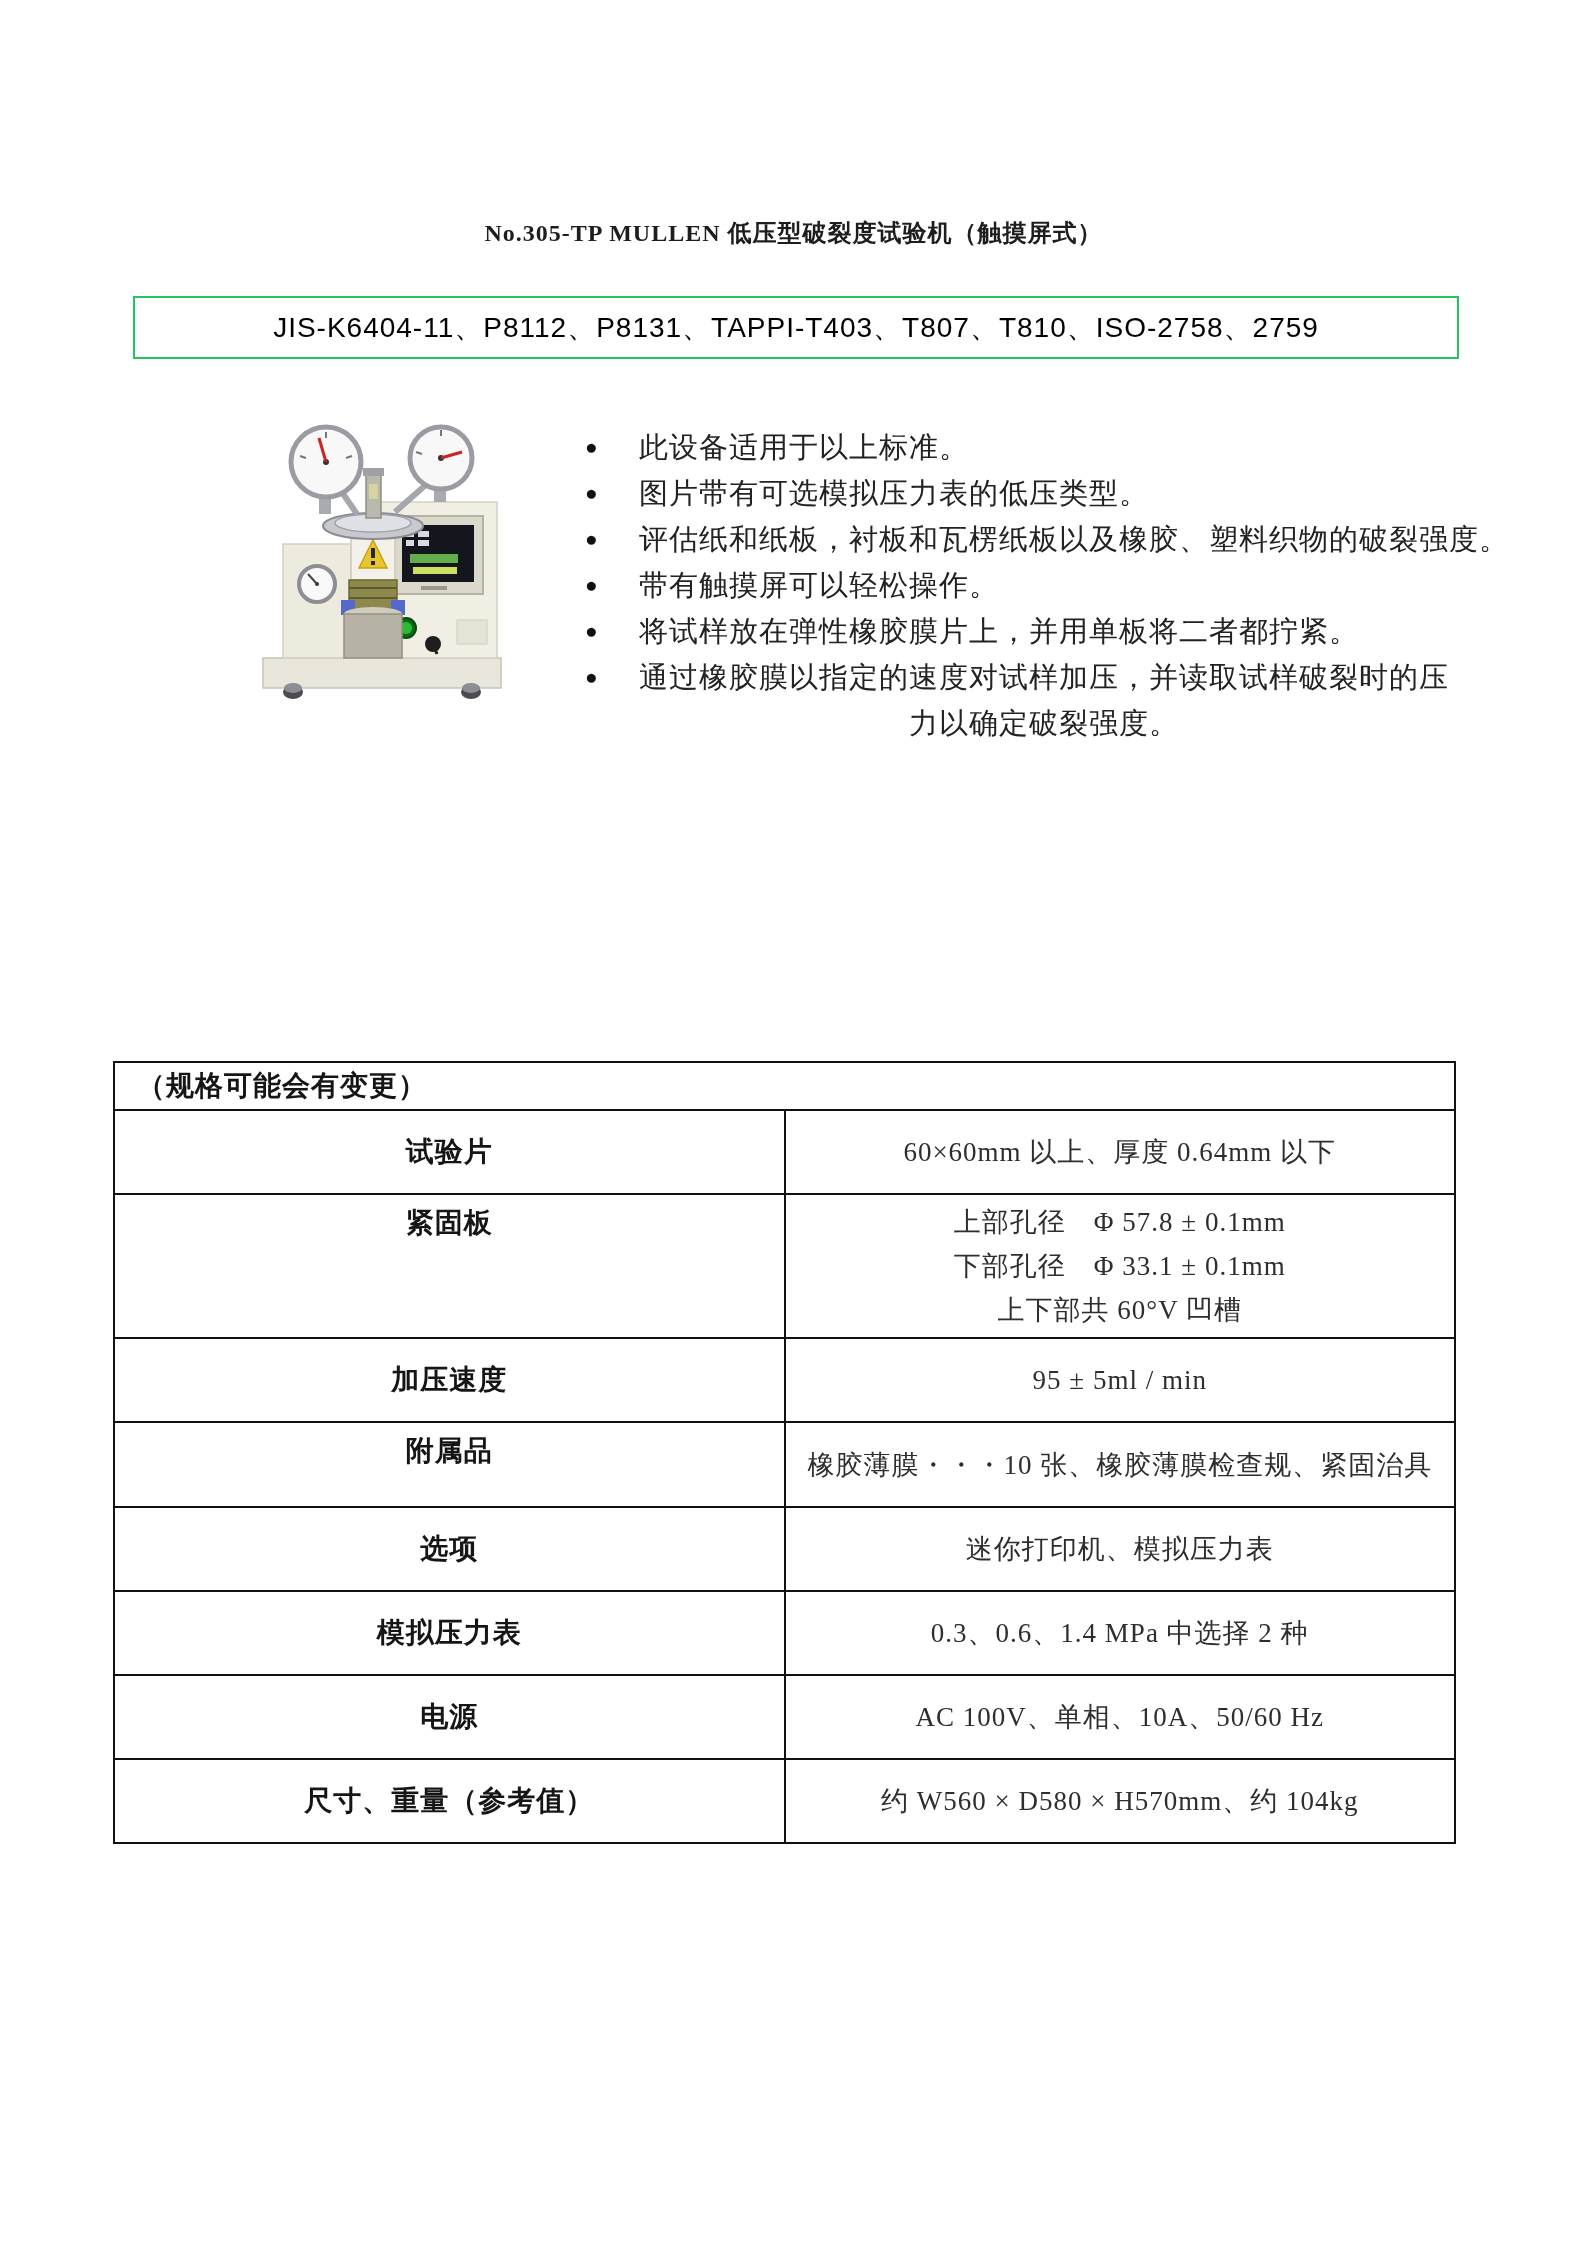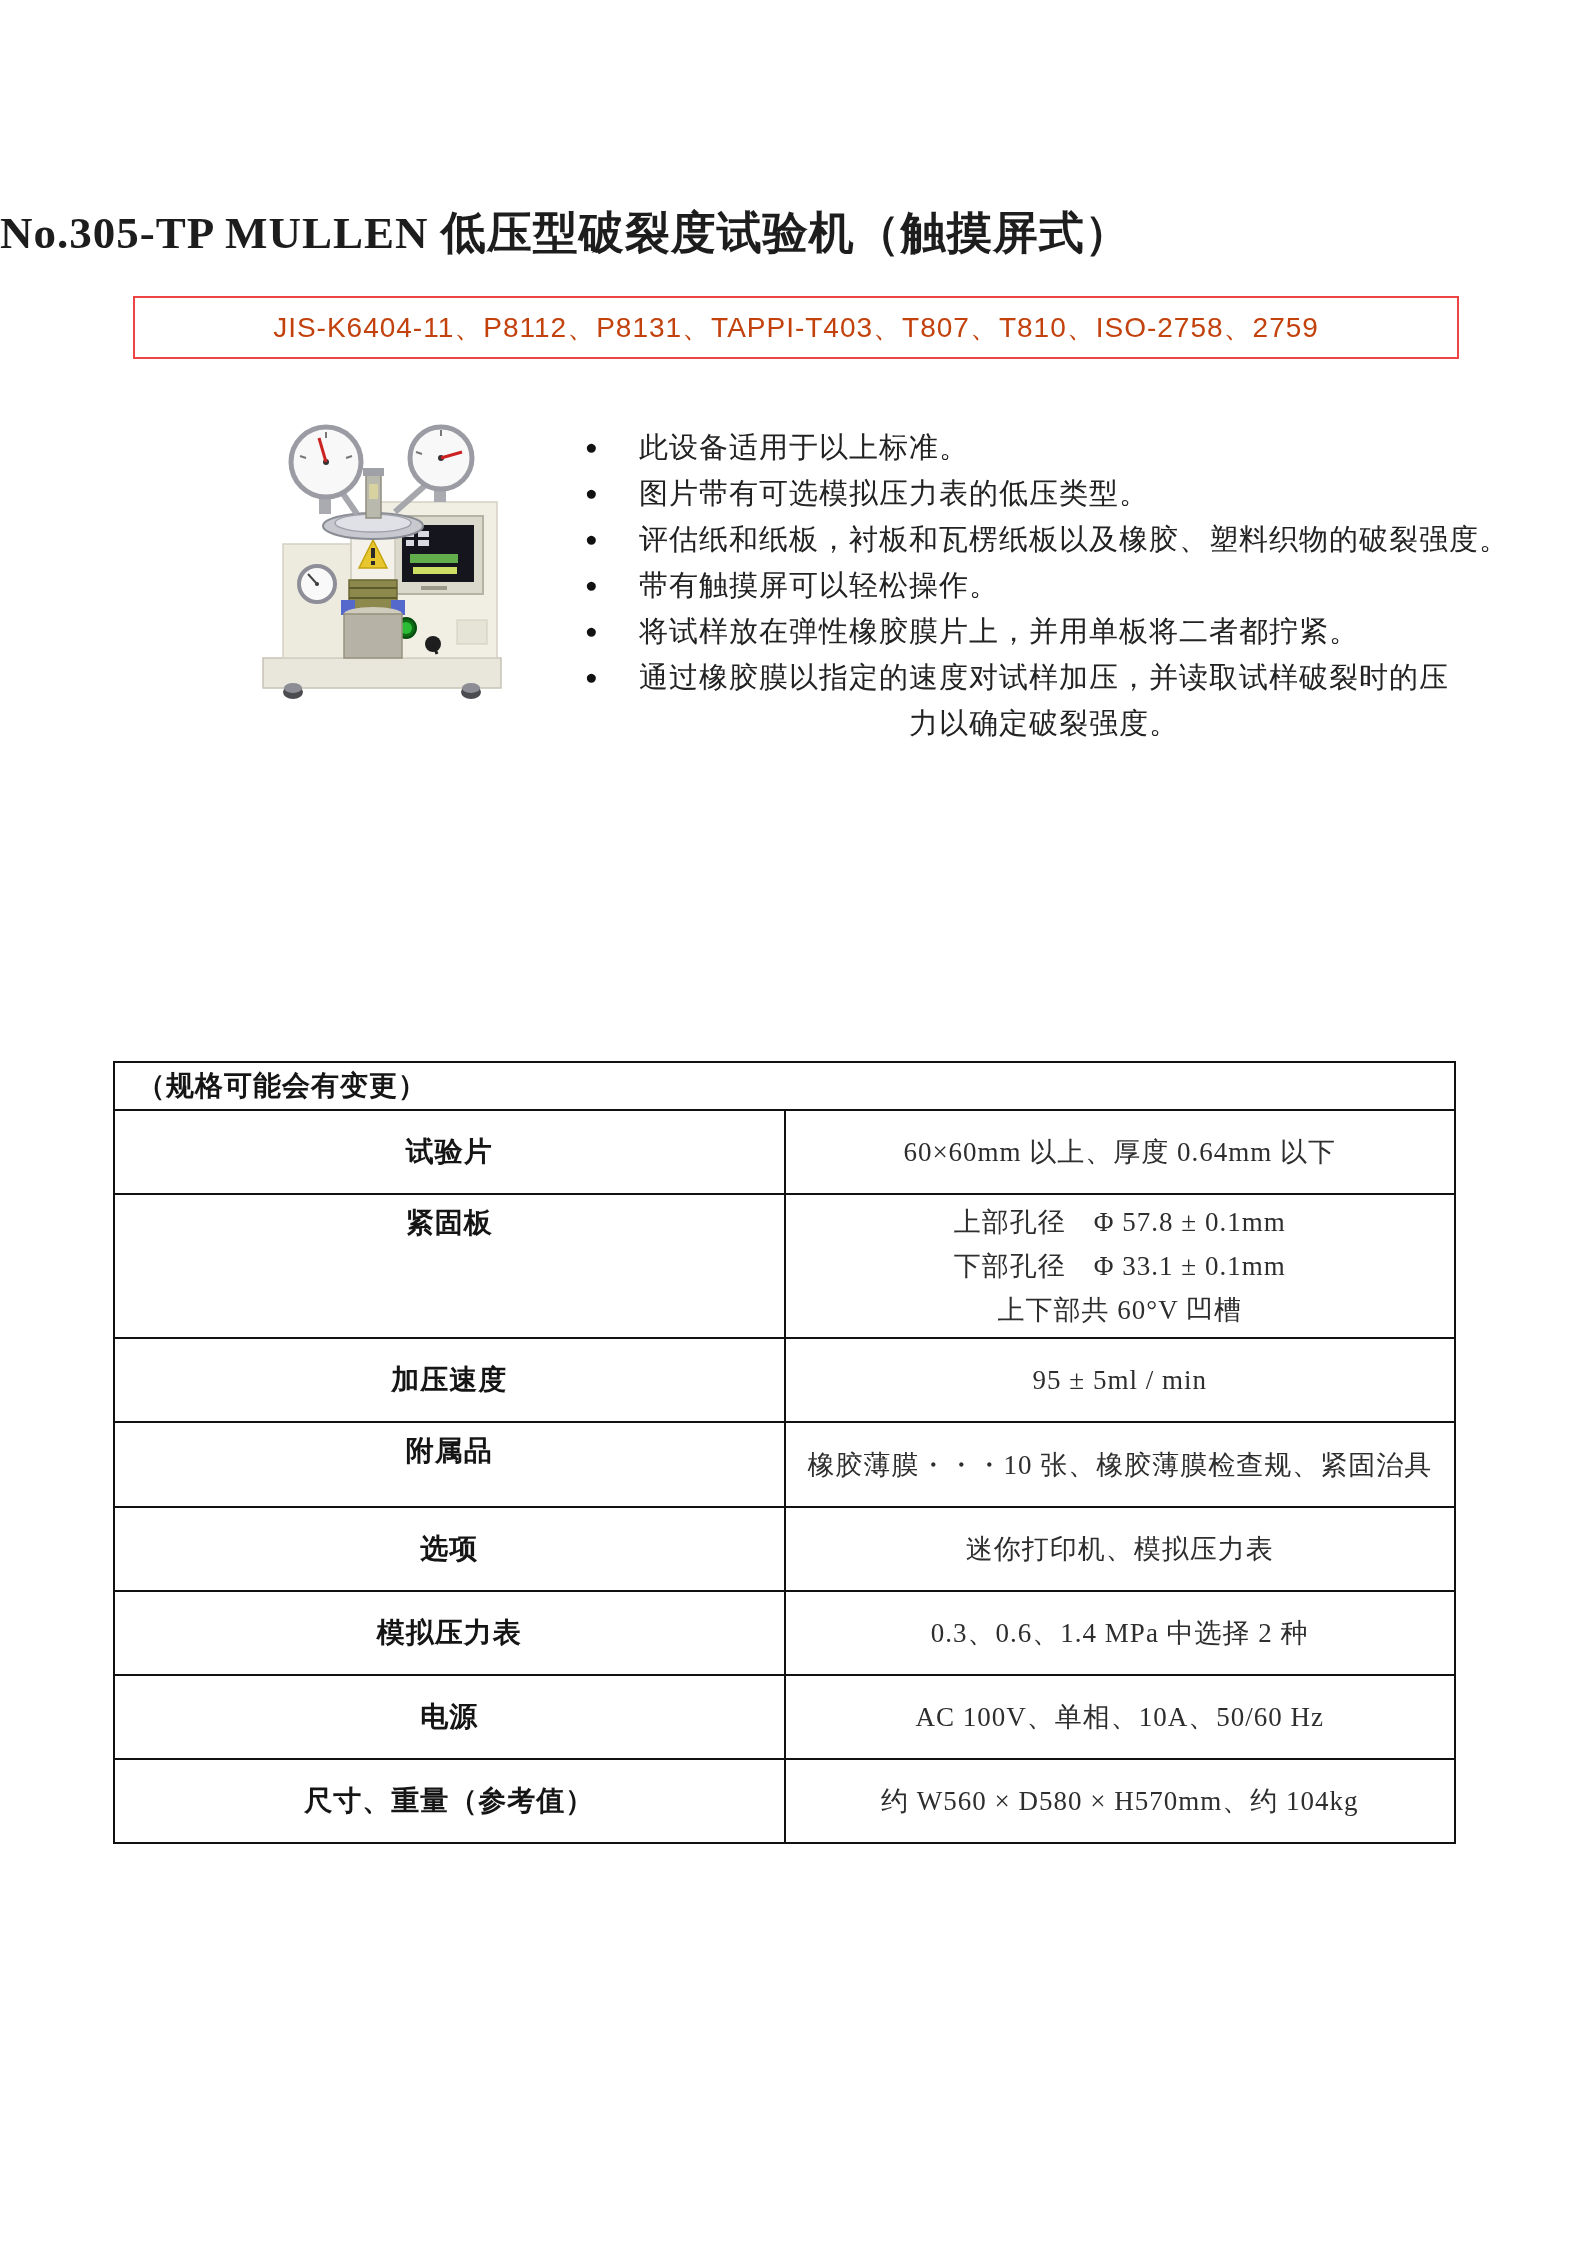--- a/index.html
+++ b/index.html
@@ -6,30 +6,30 @@
   html,body { background:#ffffff; }
   body {
     width:1587px; height:2245px; position:relative;
     font-family:"Liberation Serif","DejaVu Serif",serif;
     color:#1d1d1d;
   }
   .page { position:absolute; inset:0; background:#ffffff; }
 
   .title {
     position:absolute; top:208px; left:0; width:100%;
-    font-size:45px; font-weight:bold;
+    text-align:center; font-size:24px; font-weight:bold;
     letter-spacing:1px; line-height:50px;
   }
 
   .stdbox {
     position:absolute; top:296px; left:133px; width:1326px; height:63px;
-    border:2px solid #ef4444;
+    border:2px solid #22c55e;
     display:flex; align-items:center; justify-content:center;
     font-family:"Liberation Sans","DejaVu Sans",sans-serif;
-    font-size:28px; color:#c2410c; letter-spacing:1px;
+    font-size:28px; color:#000000; letter-spacing:1px;
   }
 
   .machine { position:absolute; left:253px; top:422px; width:260px; height:286px; }
 
   .bullets {
     position:absolute; left:585px; top:424px; width:960px;
     list-style:none;
   }
   .bullets li { display:flex; align-items:flex-start; gap:34px; }
   .bullets .dot { flex:0 0 20px; font-size:21px; line-height:46px; color:#111; }

